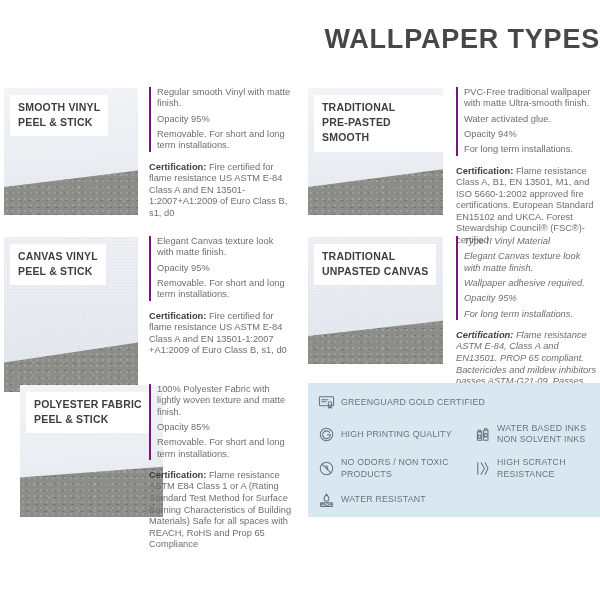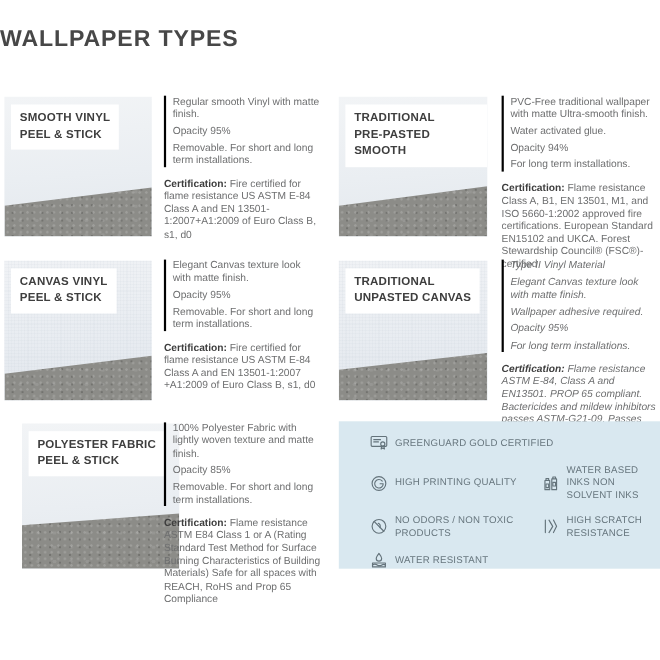--- a/index.html
+++ b/index.html
@@ -1,19 +1,19 @@
 <!DOCTYPE html>
 <html><head>
 <meta charset="utf-8">
 <style>
   html,body{margin:0;padding:0;background:#ffffff;}
   .page{position:relative;width:600px;height:600px;background:#ffffff;overflow:hidden;
         font-family:"Liberation Sans", sans-serif;}
-  .title{position:absolute;top:24px;left:0;width:600px;text-align:left;
-         font-size:21px;font-weight:600;color:#474747;letter-spacing:.8px;margin:0;}
+  .title{position:absolute;top:24px;left:0;width:600px;text-align:right;
+         font-size:27px;font-weight:600;color:#474747;letter-spacing:.8px;margin:0;}
 
   
   .photo{position:absolute;background:linear-gradient(175deg,#f2f4f6 0%,#eaeef2 55%,#e3e8ed 100%);overflow:hidden;}
   .photo.canvas-tex{background:
       repeating-linear-gradient(0deg, rgba(190,200,210,.10) 0 1px, transparent 1px 3px),
       repeating-linear-gradient(90deg, rgba(190,200,210,.10) 0 1px, transparent 1px 3px),
       linear-gradient(175deg,#f0f2f5 0%,#e8ecf1 55%,#e1e6ec 100%);}
   .concrete{position:absolute;left:0;top:0;width:100%;height:100%;
       background-color:#8c8c88;
       background-image:
@@ -21,29 +21,29 @@
         radial-gradient(rgba(0,0,0,.18) 1px, transparent 1.3px),
         radial-gradient(rgba(255,255,255,.09) 1.6px, transparent 2px);
       background-size:6px 6px, 9px 7px, 15px 13px;
       background-position:0 0, 3px 4px, 7px 2px;}
   .label-box{position:absolute;top:7px;left:6px;background:#ffffff;
       padding:5px 8px 6px;max-width:116px;
       font-size:10.5px;font-weight:600;color:#3e3e3e;line-height:1.45;letter-spacing:.2px;}
 
   
   .cardtext{position:absolute;width:143px;}
-  .desc{border-left:2px solid #000000;padding-left:6px;}
+  .desc{border-left:2px solid #701a75;padding-left:6px;}
   .desc p{margin:0 0 4px;font-size:9.3px;line-height:1.22;color:#6e6f70;}
   .desc p:last-child{margin-bottom:0;}
   .cert{margin:10px 0 0;font-size:9.3px;line-height:1.24;color:#6e6f70;}
   .cert strong{color:#3e3e3e;font-weight:700;}
 
   
   .features{position:absolute;left:308px;top:383px;width:292px;height:134px;
-      background:#d9e8f0;box-sizing:border-box;padding:11px 6px 8px 28px;
+      background:#d9e8f0;box-sizing:border-box;padding:11px 6px 8px 10px;
       display:grid;grid-template-columns:154px 1fr;row-gap:11px;column-gap:2px;align-items:center;}
   .feat{display:flex;align-items:center;gap:6px;font-size:8.8px;color:#67767e;
       letter-spacing:.2px;line-height:1.3;}
   .feat.span2{grid-column:1 / 3;}
   .feat svg{flex:0 0 auto;stroke:#64737b;fill:none;stroke-width:1.1;
       stroke-linecap:round;stroke-linejoin:round;}
 </style>
 </head>
 <body>
 
@@ -83,21 +83,21 @@
       <p>Water activated glue.</p>
       <p>Opacity 94%</p>
       <p>For long term installations.</p>
     </div>
     <p class="cert">
       <strong>Certification:</strong>
       <span>Flame resistance Class A, B1, EN 13501, M1, and ISO 5660-1:2002 approved fire certifications. European Standard EN15102 and UKCA. Forest Stewardship Council® (FSC®)-certified</span>
     </p>
   </div>
 
-  <div class="photo canvas-tex" style="left:4px;top:237px;width:134px;height:127px;">
+  <div class="photo canvas-tex" style="left:4px;top:237px;width:134px;height:155px;">
     <div class="concrete" style="clip-path:polygon(0 81%,100% 68%,100% 100%,0 100%);"></div>
     <div class="label-box">
       <div>CANVAS VINYL</div>
       <div>PEEL &amp; STICK</div>
     </div>
   </div>
   <div class="cardtext" style="left:149px;top:236px;">
     <div class="desc">
       <p>Elegant Canvas texture look with matte finish.</p>
       <p>Opacity 95%</p>

